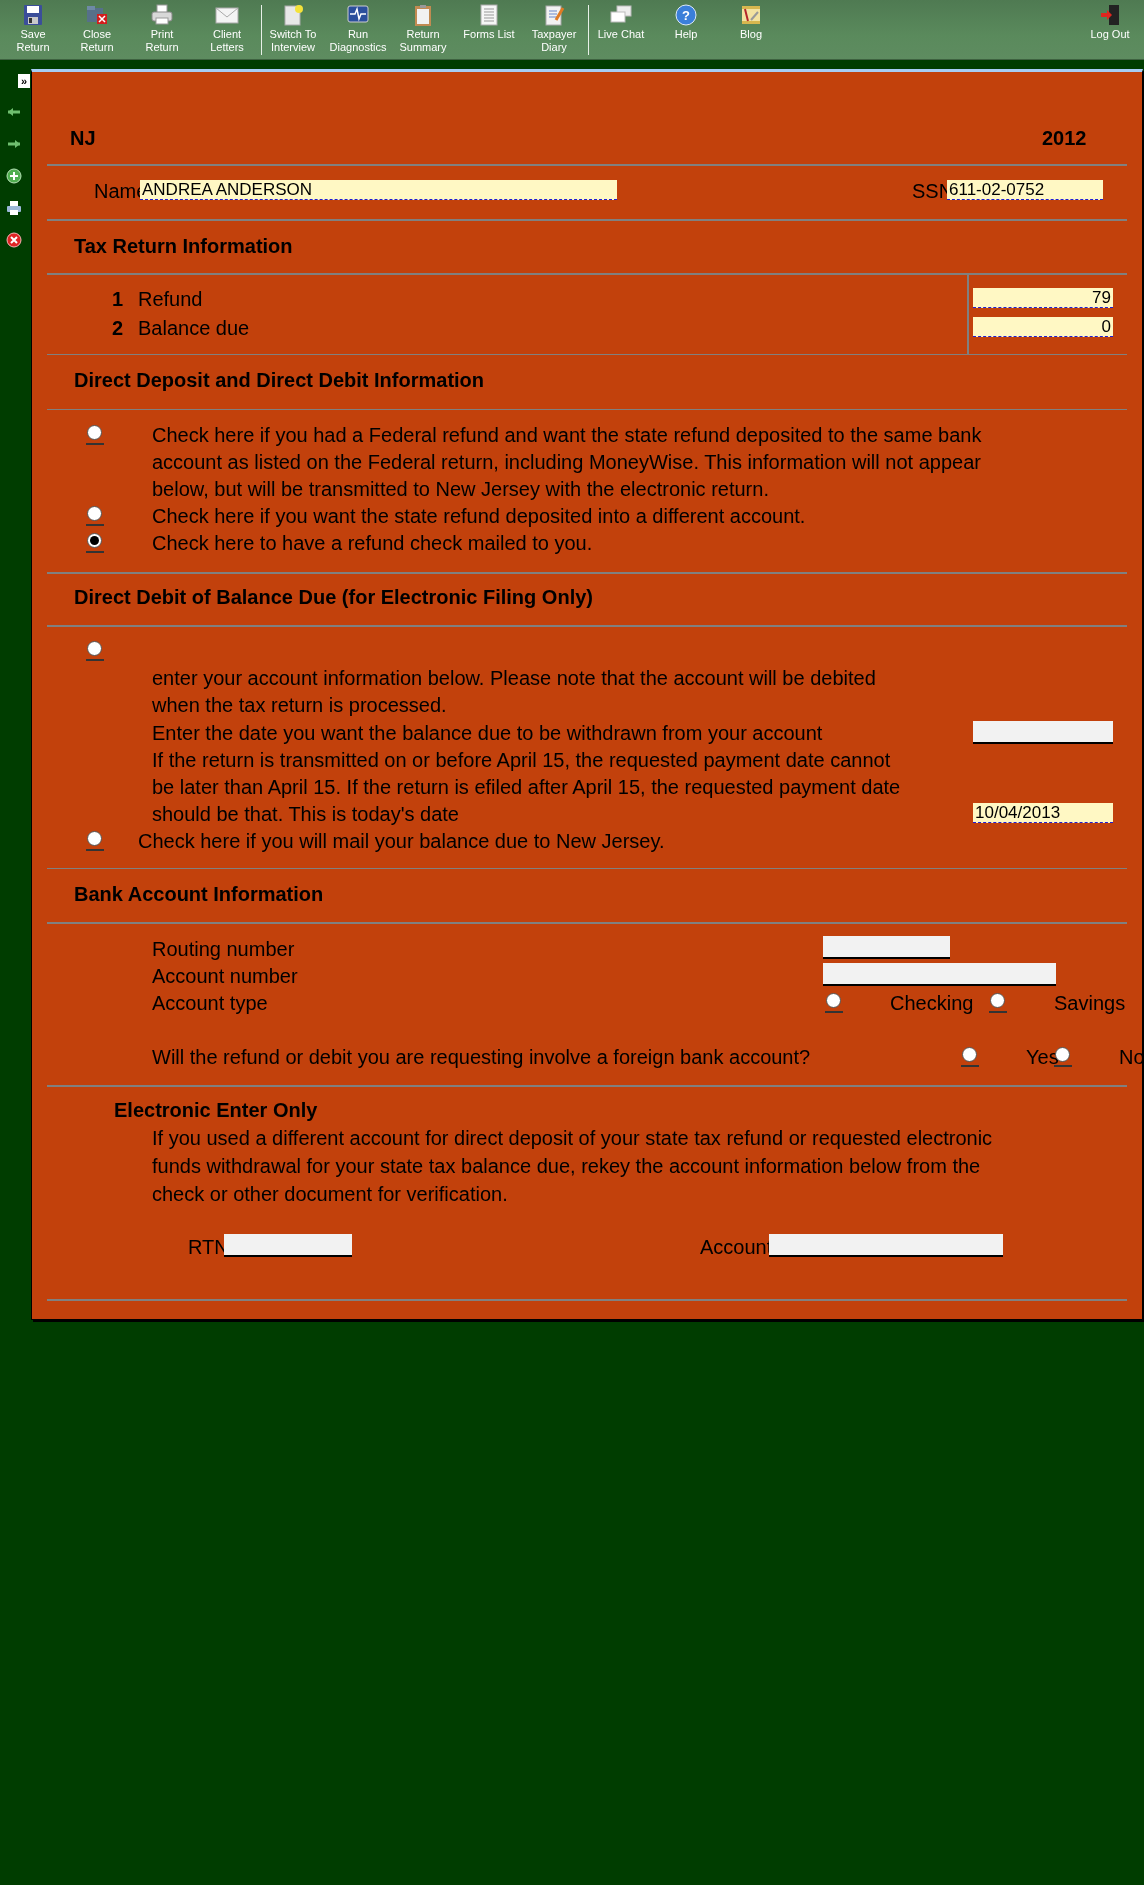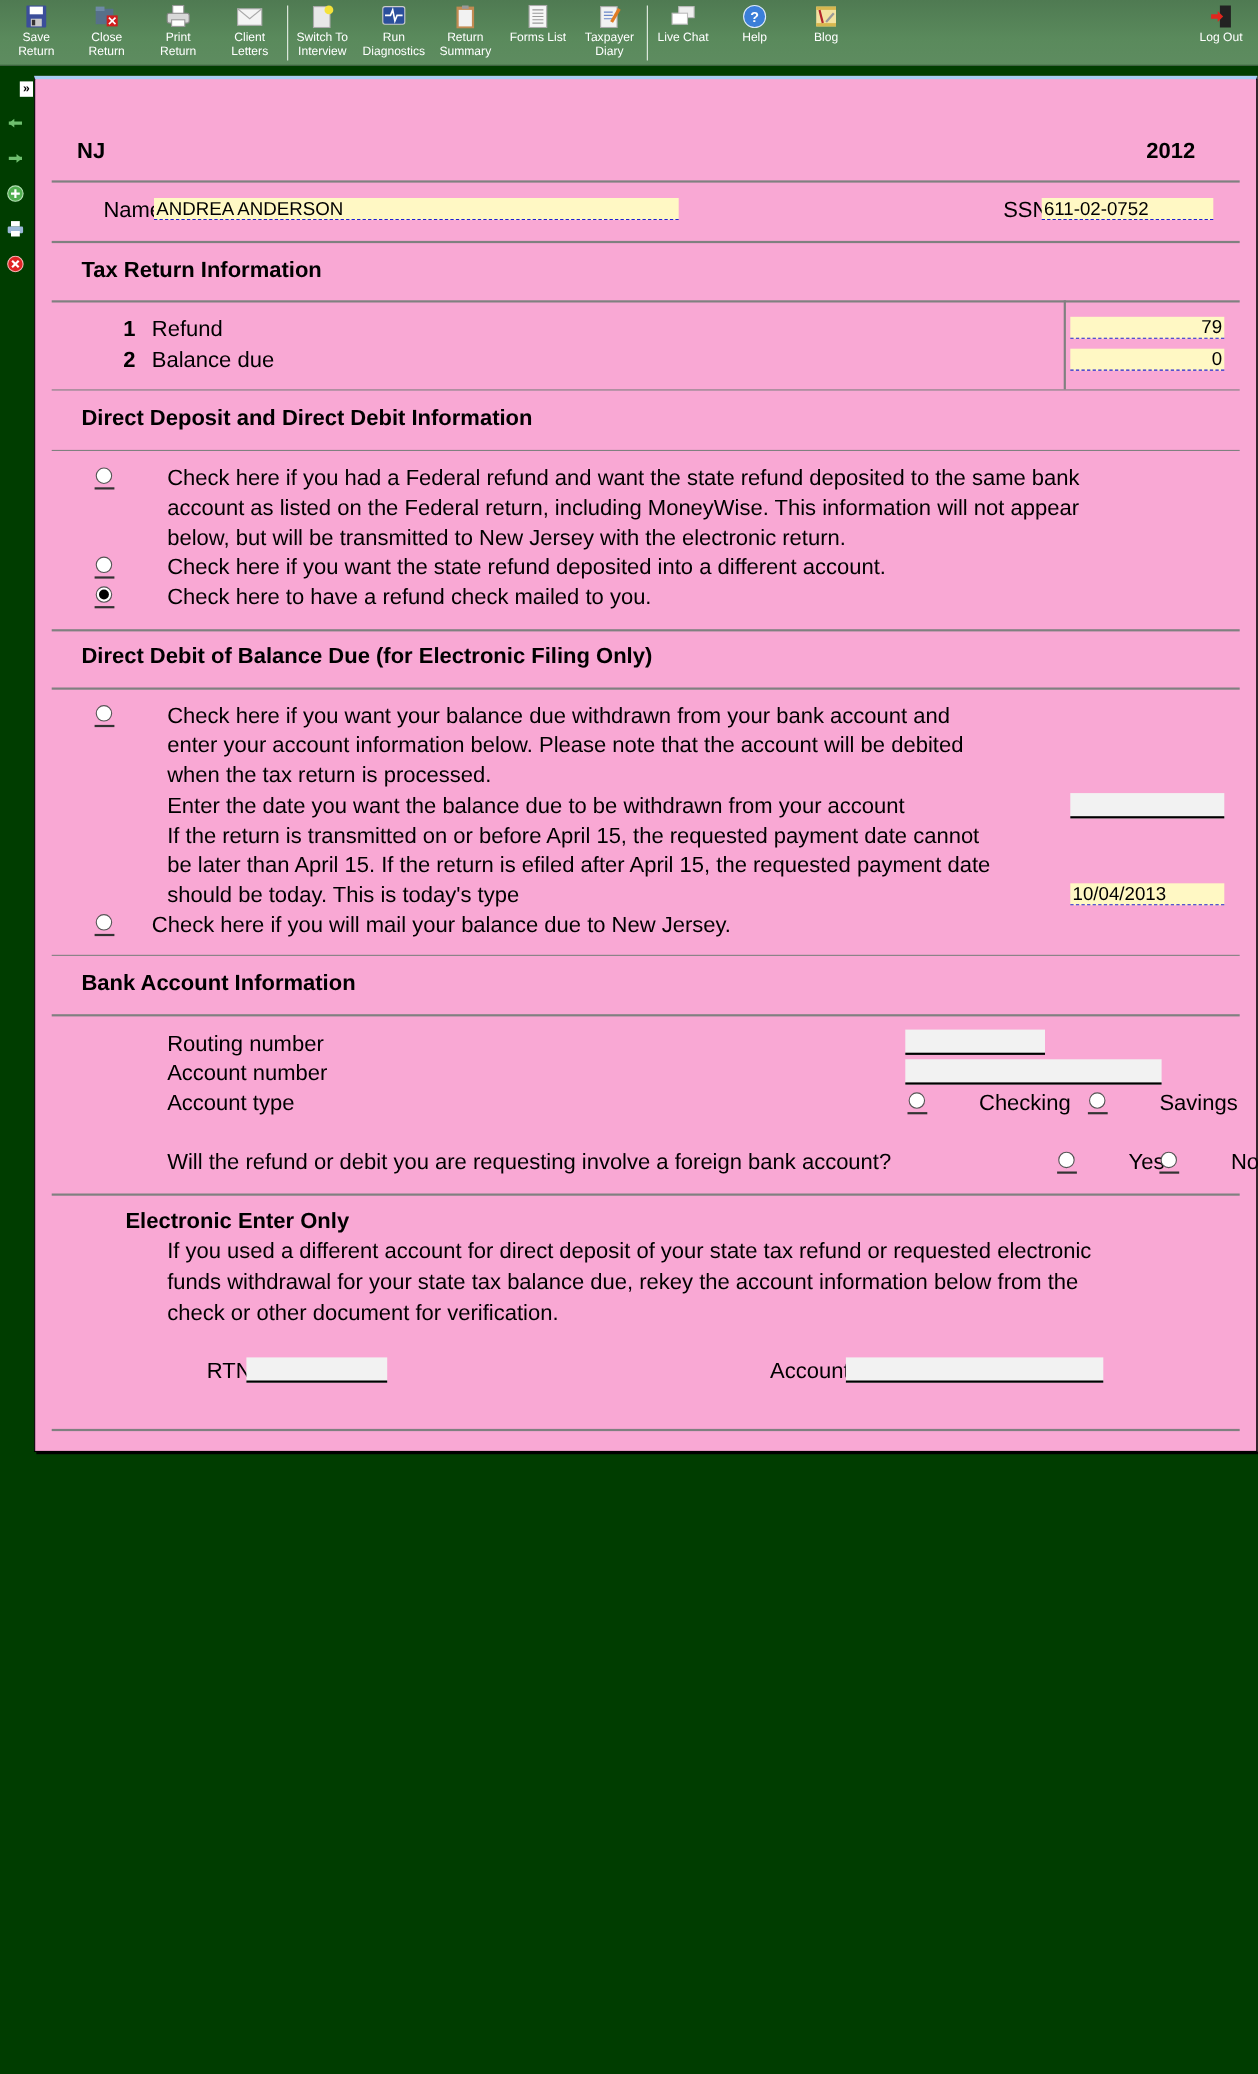--- a/index.html
+++ b/index.html
@@ -19,21 +19,21 @@
   }
   .tb-btn .ico { display:block; margin:0 auto 2px; width:24px; height:22px; position:relative; }
   .tb-sep { position:absolute; top:5px; width:1px; height:50px; background:#e8f0e8; }
 
   
   .side-ico { position:absolute; left:6px; width:16px; height:16px; cursor:pointer; }
 
   
   .page {
     position:absolute; left:31px; top:69px; width:1110px; height:1247px;
-    background:#f9a8d4; border:1px solid #000; border-top:3px solid #a7cdf4;
+    background:#c2410c; border:1px solid #000; border-top:3px solid #a7cdf4;
     box-shadow:2px 2px 0 #000;
   }
   .expander {
     position:absolute; left:18px; top:74px; width:12px; height:14px; background:#fff;
     font-size:11px; font-weight:bold; line-height:14px; text-align:center; cursor:pointer;
   }
   .abs { position:absolute; }
   .hr { position:absolute; left:15px; width:1080px; height:2px; background:#808080; }
   .hr.thin { height:1px; }
   .bold { font-weight:bold; }
@@ -281,28 +281,27 @@
   <div class="lbl" style="left:82px;top:458px">Check here to have a refund check mailed to you.</div>
   <div class="hr" style="top:500px"></div>
 
   <div class="abs bold t20" style="left:42px;top:514px">Direct Debit of Balance Due  (for Electronic Filing Only)</div>
   <div class="hr" style="top:553px"></div>
 
   <div class="radio" style="left:52px;top:568px">
       <span class="circ"></span>
       <span class="line"></span>
     </div>
-  <div class="lbl" style="left:82px;top:566px">Check here if you want your balance due withdrawn from your bank account and</div>
   <div class="lbl" style="left:82px;top:593px">enter your account information below.   Please note that the account will be debited</div>
   <div class="lbl" style="left:82px;top:620px">when the tax return is processed.</div>
   <div class="lbl" style="left:82px;top:648px">Enter the date you want the balance due to be withdrawn from your account</div>
   <div class="field empty" style="left:941px;top:649px;width:140px;height:23px"></div>
   <div class="lbl" style="left:82px;top:675px">If the return is transmitted on or before April 15,  the requested payment date cannot</div>
   <div class="lbl" style="left:82px;top:702px">be later than April 15.   If the return is efiled after April 15,  the requested payment date</div>
-  <div class="lbl" style="left:82px;top:729px">should be today.   This is today's type</div>
+  <div class="lbl" style="left:82px;top:729px">should be that.   This is today's date</div>
   <div class="field" style="left:941px;top:731px;width:140px">10/04/2013</div>
 
   <div class="radio" style="left:52px;top:758px">
       <span class="circ"></span>
       <span class="line"></span>
     </div>
   <div class="lbl" style="left:68px;top:756px">Check here if you will mail your balance due to New Jersey.</div>
   <div class="hr thin" style="top:796px"></div>
 
   <div class="abs bold t20" style="left:42px;top:811px">Bank Account Information</div>

